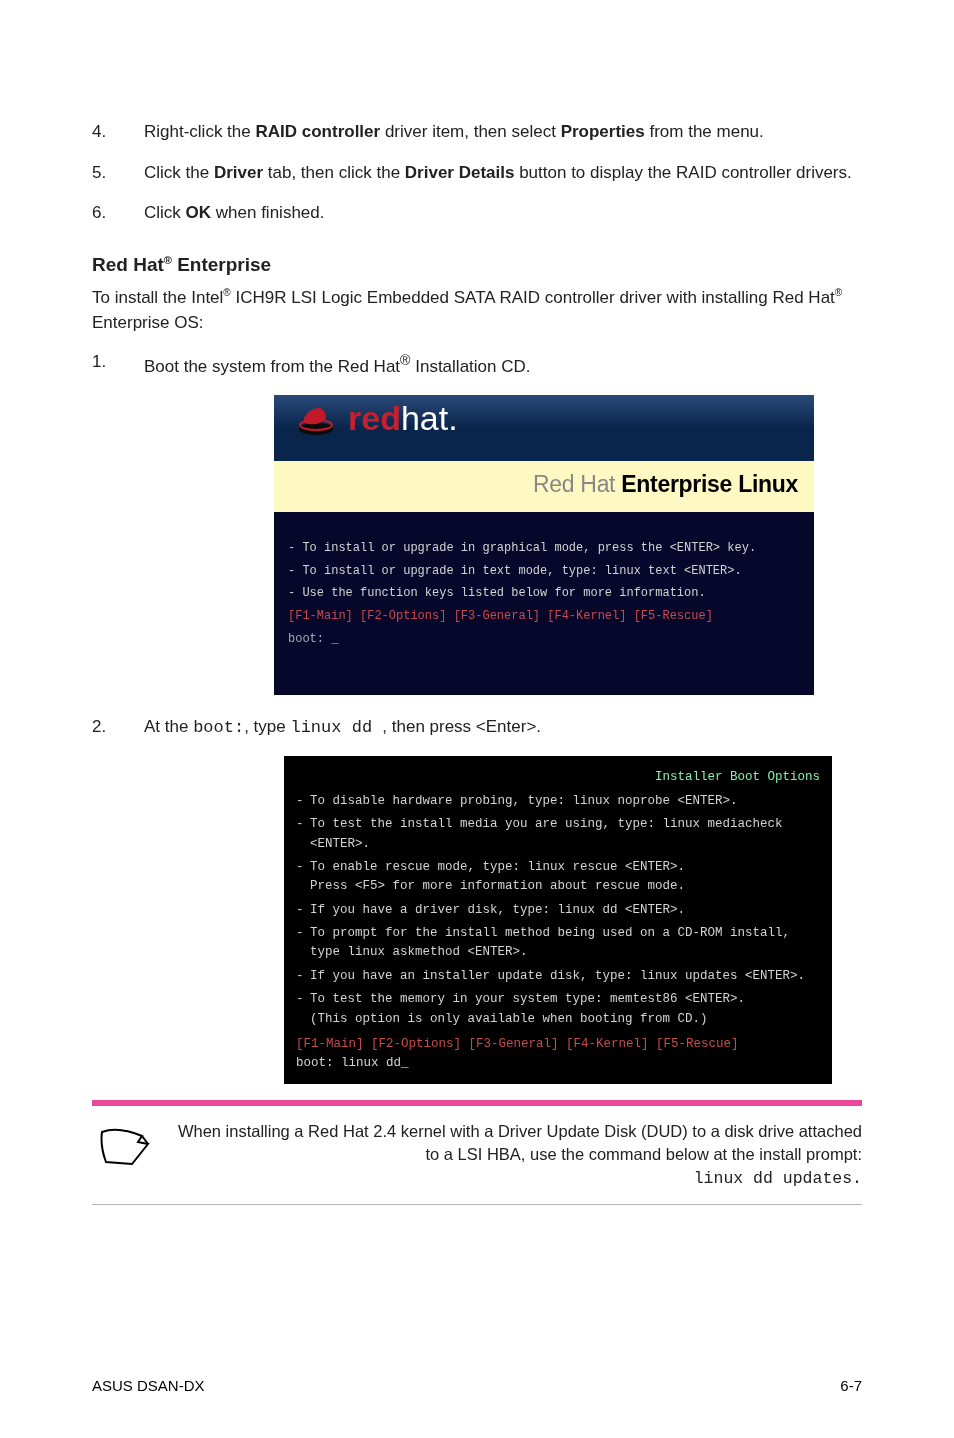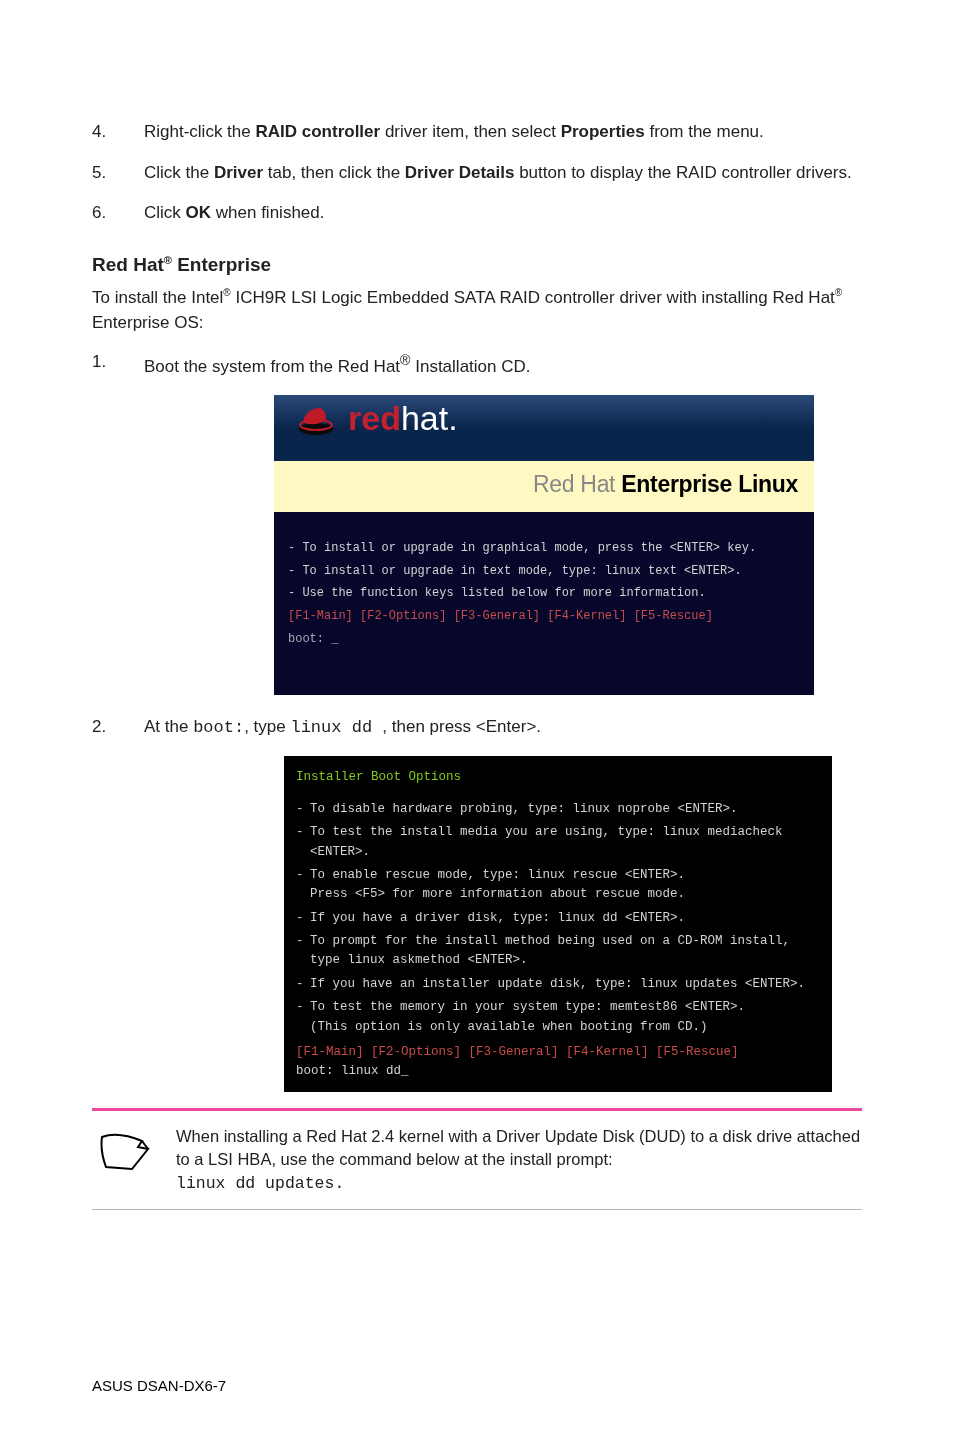--- a/index.html
+++ b/index.html
@@ -27,33 +27,33 @@
   .rh-text .red { font-weight: 700; color: #c2212f; }
   .rh-sub { background: #fef9c3; text-align: right; padding: 10px 16px 14px; font-size: 23px; color: #888; letter-spacing: -0.3px; }
   .rh-sub .ent { color: #000; font-weight: bold; }
   .rh-console { background: #06072a; padding: 25px 14px 44px; font-family: "Courier New", monospace; font-size: 12px; color: #d3d3d3; line-height: 1.9; }
   .rh-console .line { white-space: nowrap; }
   .rh-fkeys { color: #c94b4b; }
   .rh-boot { color: #a9a9b7; }
 
   
   .shot2 { width: 548px; margin: 10px 0 16px 192px; background: #000; padding: 12px 12px 10px; font-family: "Courier New", monospace; font-size: 12.5px; line-height: 1.55; }
-  .ibo-title { text-align: left; color: #84cc16; margin-bottom: 12px; }
+  .ibo-title { text-align: right; color: #86efac; margin-bottom: 4px; }
   .ibo-line { color: #d3d3d3; display: flex; margin: 4px 0; }
   .ibo-line .dash { width: 14px; color: #d3d3d3; flex-shrink:0;}
   .ibo-line .txt { white-space: pre-wrap; }
   .ibo-fkeys { color: #c94b4b; margin-top: 6px; }
   .ibo-boot { color: #d3d3d3; }
 
   
-  .note { display: flex; gap: 22px; margin: 14px 0 0 0; border-top: 3px solid #ec4899; border-bottom: 1px solid #b5b5b5; padding: 14px 0; align-items: flex-start; }
+  .note { display: flex; gap: 22px; margin: 14px 0 0 0; border-top: 6px solid #ec4899; border-bottom: 1px solid #b5b5b5; padding: 14px 0; align-items: flex-start; text-align: right; }
   .note-icon { width: 56px; height: 42px; flex-shrink: 0; margin-left: 6px; margin-top: 6px; }
   .note-text { font-size: 16.5px; line-height: 1.4; }
 
-  .footer { position: absolute; bottom: 44px; left: 92px; right: 92px; display: flex; justify-content: flex-start; font-size: 15px; color: #000; border-top: none; }
+  .footer { position: absolute; bottom: 44px; left: 92px; right: 92px; display: flex; justify-content: space-between; font-size: 15px; color: #000; border-top: none; }
 
   b { font-weight: bold; }
 </style>
 </head>
 <body>
 
 <div class="page">
 
   <div id="stepsA">
       <div class="step">

